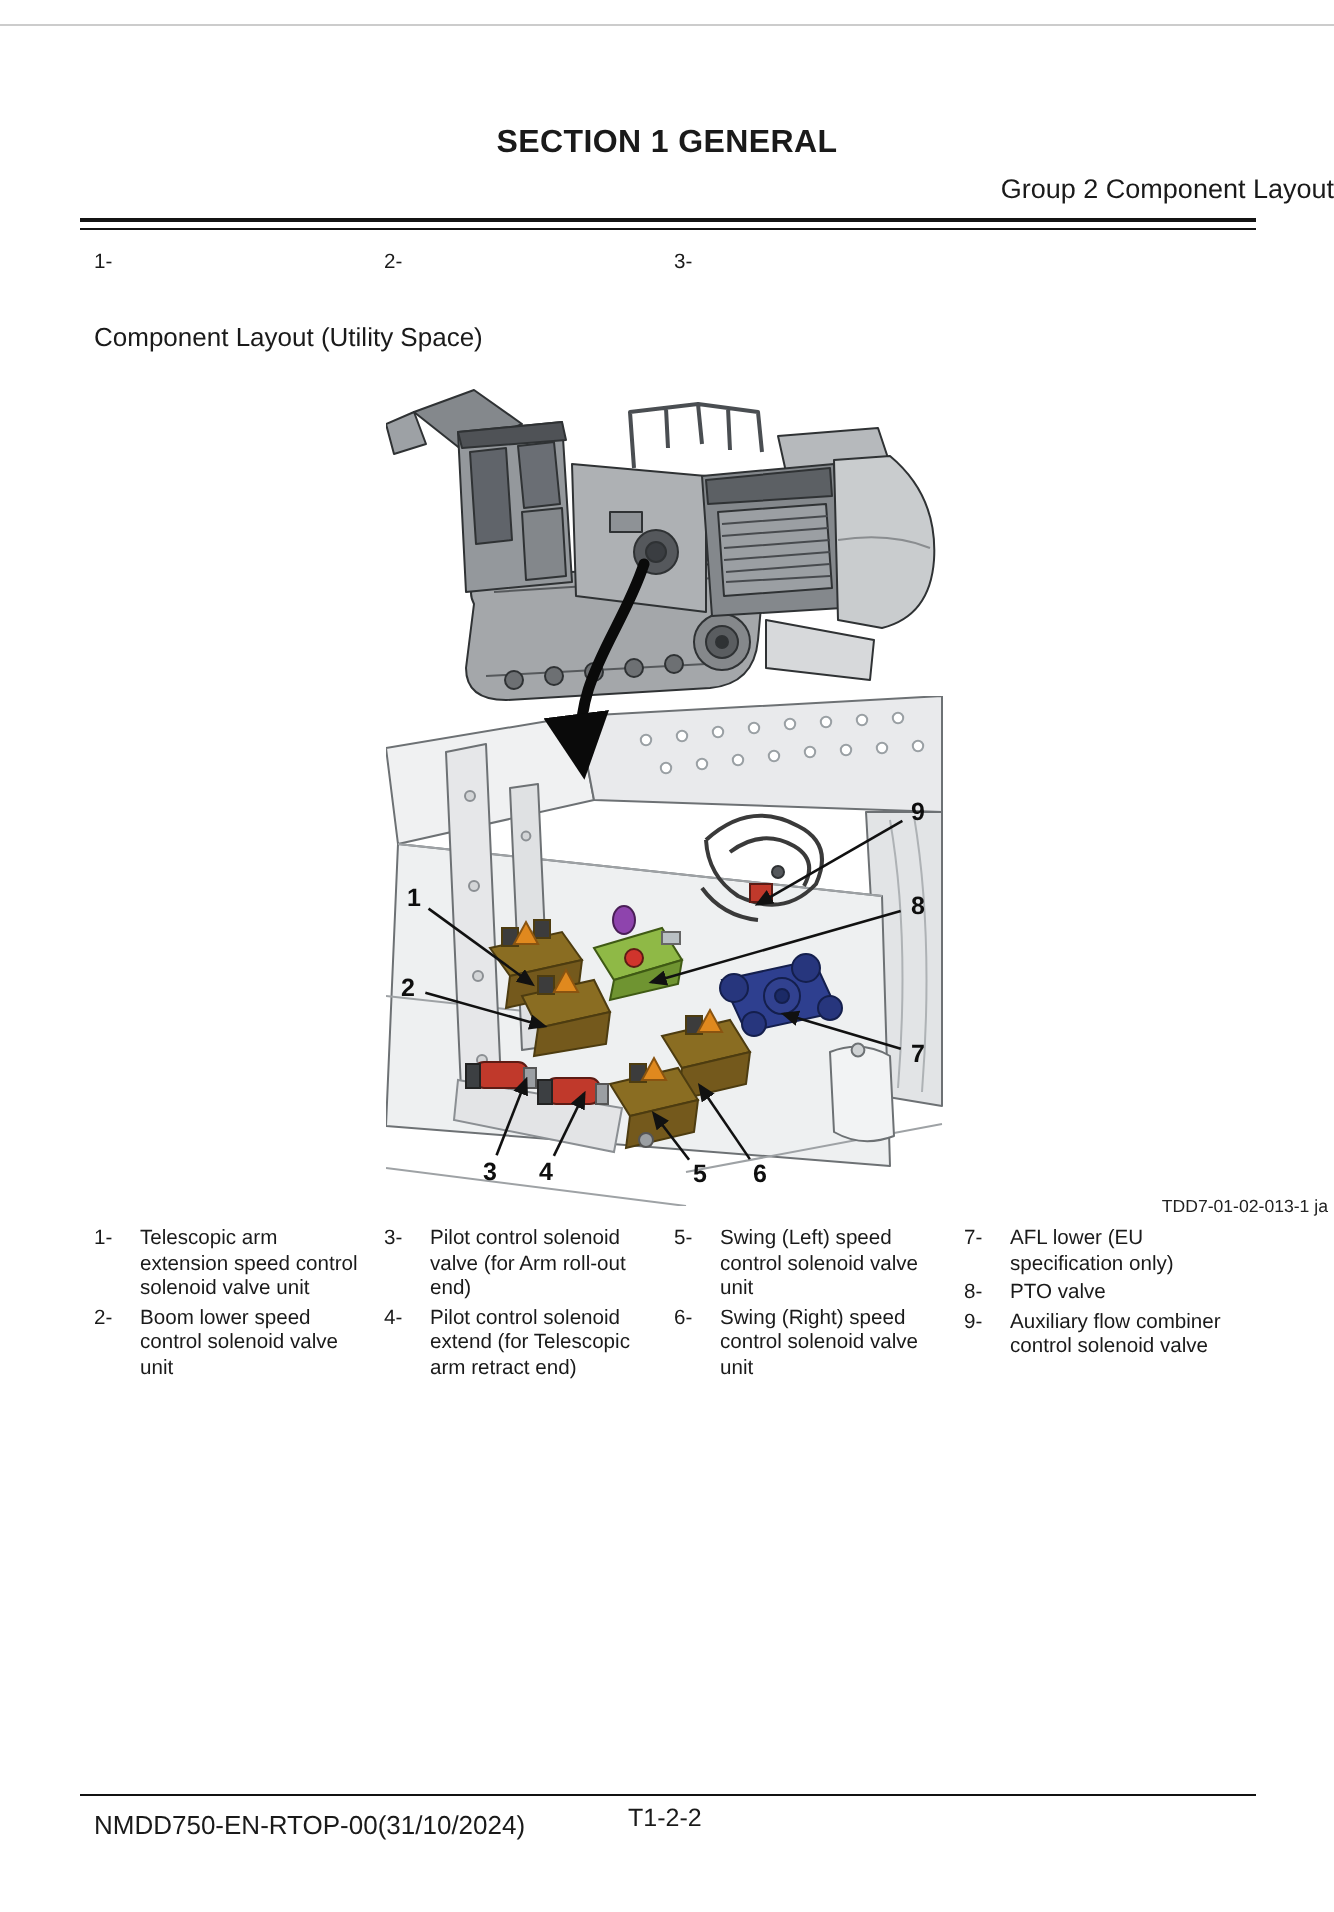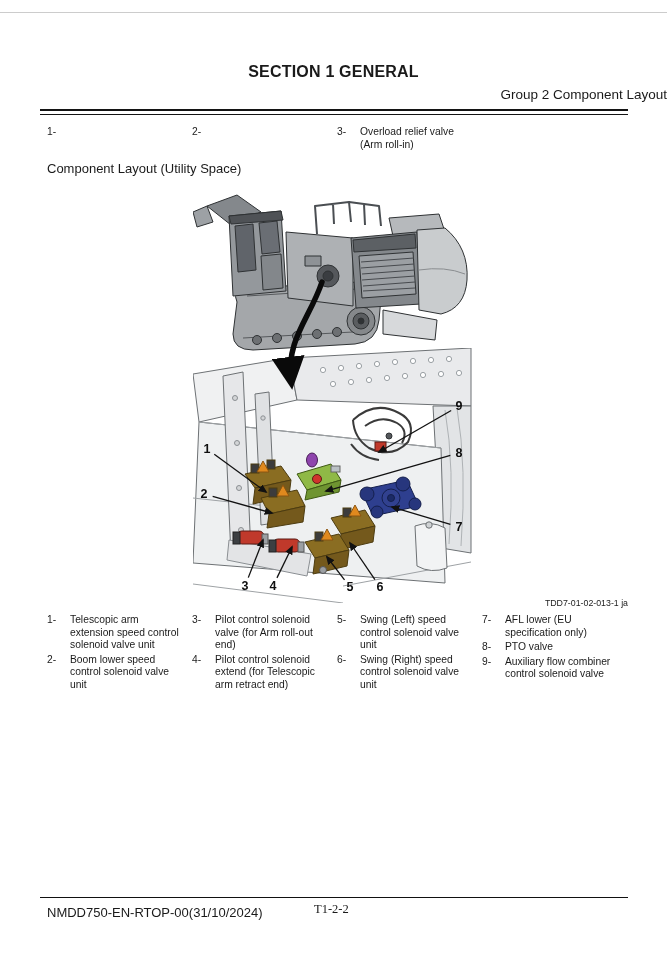--- a/index.html
+++ b/index.html
@@ -13,24 +13,24 @@
         border-top:2.5px solid #141414;border-bottom:1.5px solid #141414;}
   .legend{position:absolute;left:47px;width:584px;display:flex;align-items:flex-start;}
   .legend-top{top:126px;}
   .legend-bottom{top:614px;}
   .lcol{width:145px;flex:0 0 145px;display:flex;flex-direction:column;gap:2px;}
   .litem{display:flex;font-size:10.3px;line-height:1.22;}
   .lnum{width:23px;flex:0 0 23px;}
   .ltext{width:104px;}
   .legend-bottom .ltext{width:114px;}
   .heading{position:absolute;top:161px;left:47px;font-size:13px;font-weight:normal;}
-  .fig-ref{position:absolute;top:598px;left:0;width:628px;text-align:right;font-size:8.8px;color:#222;}
+  .fig-ref{position:absolute;top:598px;left:0;width:628px;text-align:right;font-size:8.8px;color:#222;padding-left:36px;}
   .footer-rule{position:absolute;top:897px;left:40px;width:588px;height:0;border-top:1.6px solid #111;}
   .footer-left{position:absolute;top:905px;left:47px;font-size:13px;}
-  .footer-page{position:absolute;top:902px;left:314px;font-size:12.5px;font-family:Liberation Serif, serif;}
+  .footer-page{position:absolute;top:902px;left:314px;font-size:12.5px;}
   .figsvg{position:absolute;}
   #leader-svg{position:absolute;left:0;top:0;width:667px;height:956px;pointer-events:none;}
   .callout{position:absolute;transform:translate(-50%,-50%);font-size:12.5px;font-weight:bold;color:#0e0e0e;}
 </style>
 </head>
 <body>
 
 <div class="page">
 
   <div class="top-edge"></div>
@@ -46,21 +46,20 @@
       </div>
     </div>
     <div class="lcol">
       <div class="litem">
         <span class="lnum">2-</span>
       </div>
     </div>
     <div class="lcol">
       <div class="litem">
         <span class="lnum">3-</span>
-        <span class="ltext">Overload relief valve (Arm roll-in)</span>
       </div>
     </div>
   </div>
 
   <div class="heading">Component Layout (Utility Space)</div>
 
   <svg class="figsvg" style="left:193px;top:192px" width="290" height="160" viewBox="0 0 290 160">
     <g stroke="#2f3234" stroke-width="1" stroke-linejoin="round">
 
       <polygon points="0,20 14,14 20,30 4,35" fill="#9da1a5"></polygon>

